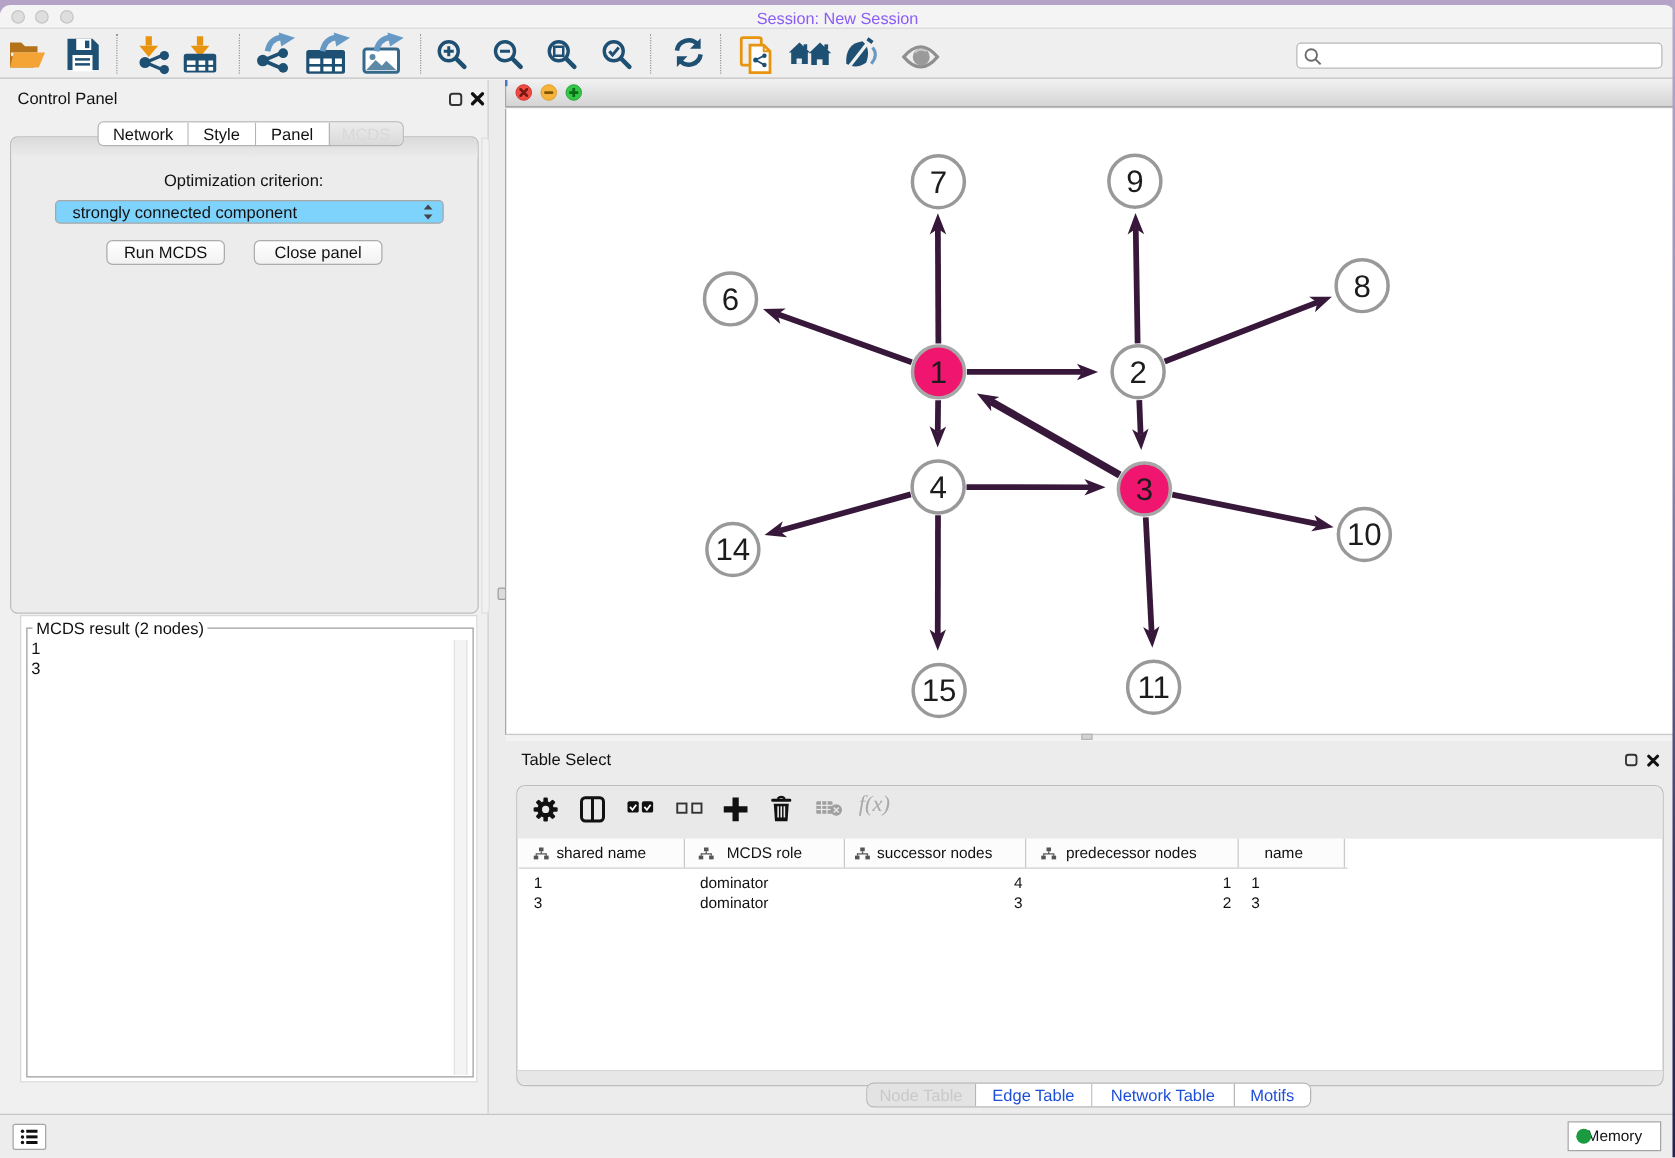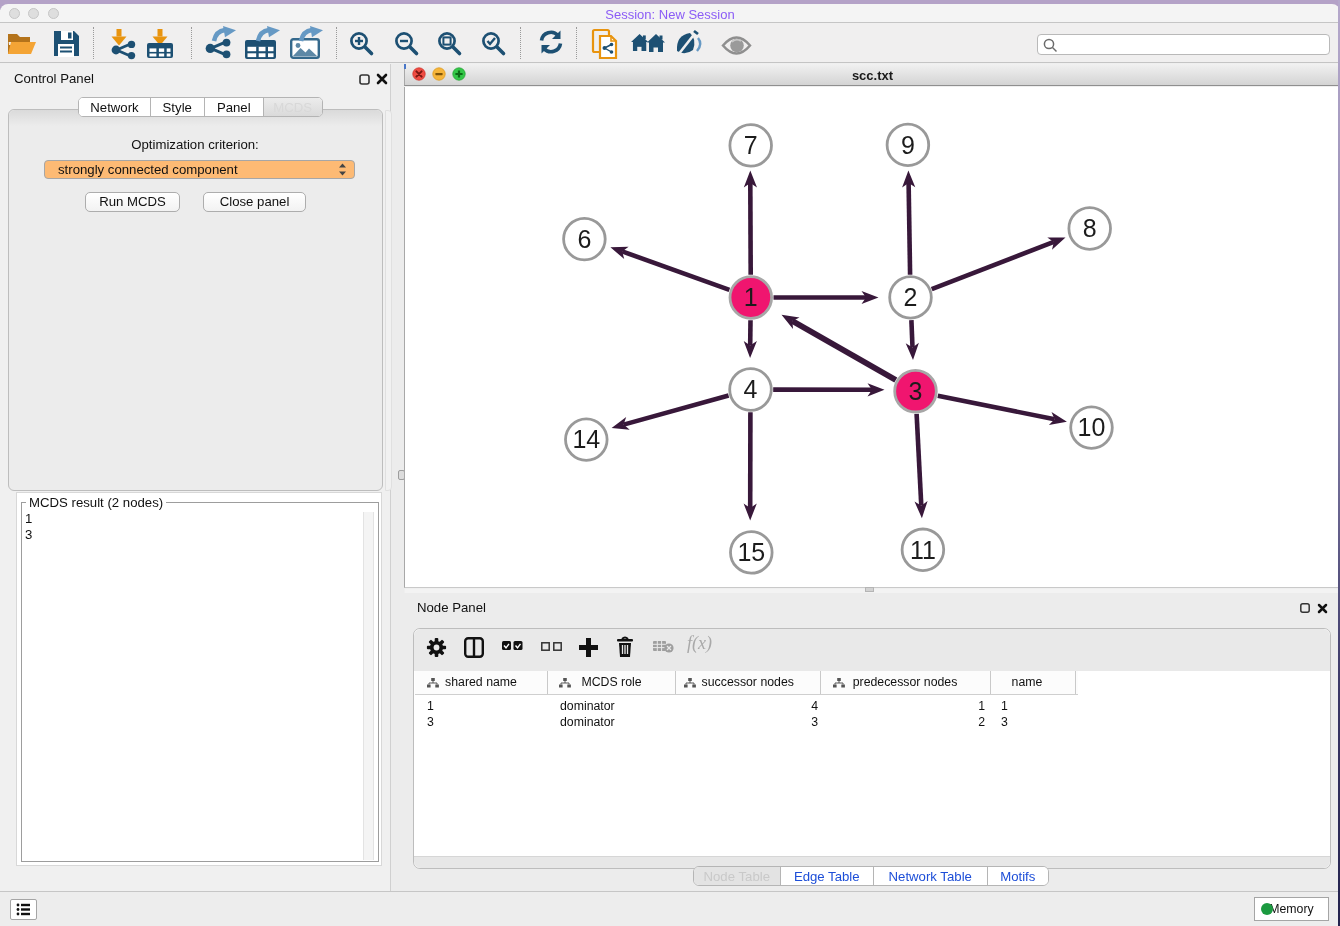--- a/index.html
+++ b/index.html
@@ -13,21 +13,21 @@
 .sep{position:absolute;top:27px;height:32px;border-left:1px dotted #9a9a9a}
 #search{left:1037px;top:34px;width:293px;height:21px;background:#fff;border:1px solid #b9b9b9;border-radius:4px}
 #cpanel{left:0;top:64px;width:390px;height:827px;background:#f0f0f0}
 #cptitle{left:14px;top:71px;font-size:13.2px}
 #cptabs{left:78px;top:97px;height:20px;display:flex;border:1px solid #b4b4b4;border-radius:5px;overflow:hidden;background:#fff}
 .cptab{font-size:13.2px;text-align:center;line-height:19px;border-right:1px solid #b4b4b4;background:#fff}
 .cptab:last-child{border-right:none;background:linear-gradient(#ececec,#dadada);color:#d8d8d8}
 #tabpane{left:8px;top:109px;width:375px;height:382px;background:#ececec;border:1px solid #bdbdbd;border-radius:6px}
 #tabpane .band{position:absolute;left:0;top:0;width:100%;height:16px;background:linear-gradient(#dadada,#ececec);border-radius:6px 6px 0 0}
 #optlabel{left:0;top:137px;width:390px;text-align:center;font-size:13.2px}
-#selbox{left:44px;top:160px;width:311px;height:19px;background:#fdba74;border:1px solid #a6a6a6;border-radius:4px;font-size:13.2px;line-height:17px;padding-left:13px}
+#selbox{left:44px;top:160px;width:311px;height:19px;background:#7dd3fc;border:1px solid #a6a6a6;border-radius:4px;font-size:13.2px;line-height:17px;padding-left:13px}
 .btn{position:absolute;top:192px;height:20px;background:linear-gradient(#ffffff,#f2f2f2);border:1px solid #adadad;border-radius:5px;font-size:13.2px;text-align:center;line-height:18px}
 #whitebox{left:16px;top:492px;width:366px;height:374px;background:#fff;border:1px solid #d8d8d8}
 #fieldset{left:4px;top:9px;width:358px;height:360px;border:1px solid #9d9d9d}
 #legend{position:absolute;left:4px;top:-8px;background:#fff;padding:0 3px;font-size:13.2px;white-space:nowrap}
 #innscroll{position:absolute;right:4px;top:9px;width:11px;height:348px;background:#f4f4f4;border-left:1px solid #e3e3e3;border-right:1px solid #e3e3e3}
 #gutter{left:390px;top:64px;width:14px;height:827px;background:#ececec;border-left:1px solid #d0d0d0}
 #ghandle{left:397.5px;top:470px;width:7px;height:10px;background:#dcdcdc;border:1px solid #9d9d9d;border-radius:2px}
 #nettitle{left:404px;top:64px;width:936px;height:22px;background:linear-gradient(#f1f1f1,#d4d4d4);border-bottom:1px solid #8f8f8f;border-left:1px solid #a8a8a8}
 #nettext{position:absolute;width:100%;text-align:center;top:4px;font-size:13px;font-weight:bold;color:#1a1a1a}
 #canvas{left:404px;top:87px;width:936px;height:501px;background:#fff;border-left:1px solid #a8a8a8;border-bottom:1px solid #c9c9c9}
@@ -242,21 +242,20 @@
 <div class="abs" id="ghandle"></div>
 <div class="abs" id="nettitle">
     <svg style="position:absolute;left:7px;top:2.5px" width="60" height="14" viewBox="0 0 60 14">
       <circle cx="7" cy="7" r="6.2" fill="#ef4c43" stroke="#d0352e" stroke-width="0.8"></circle>
       <path d="M4.4,4.4 L9.6,9.6 M9.6,4.4 L4.4,9.6" stroke="#791712" stroke-width="2" stroke-linecap="round"></path>
       <circle cx="27" cy="7" r="6.2" fill="#f6b53a" stroke="#dd9c22" stroke-width="0.8"></circle>
       <rect x="23.4" y="5.9" width="7.2" height="2.3" rx="0.6" fill="#7d5408"></rect>
       <circle cx="47" cy="7" r="6.2" fill="#33c748" stroke="#2aa339" stroke-width="0.8"></circle>
       <path d="M47,3.4 V10.6 M43.4,7 H50.6" stroke="#0b6b16" stroke-width="2.2"></path>
     </svg>
-    <div id="nettext">scc.txt</div>
   </div>
 <div class="abs" style="left:404px;top:63.5px;width:2px;height:5px;background:#4a77c8"></div>
 <div class="abs" id="canvas"></div>
 <div class="abs" id="canvasband"></div>
 <div class="abs" id="cscroll"></div>
 <div class="abs" style="left:404px;top:86px">
     <svg id="graph" width="936" height="502" viewBox="0 0 936 502">
       <g stroke="#38183a" stroke-width="4.6">
         <line x1="346.7" y1="188.8" x2="346.3" y2="97.0"></line>
         <line x1="325.4" y1="203.8" x2="218.2" y2="165.4"></line>
@@ -307,21 +306,21 @@
       <text x="687.5" y="350.40000000000003" class="nl">10</text>
       <circle cx="518.9" cy="463.8" r="20.8" class="nw"></circle>
       <text x="518.9" y="472.6" class="nl">11</text>
       <circle cx="182.3" cy="353.6" r="20.8" class="nw"></circle>
       <text x="182.3" y="362.40000000000003" class="nl">14</text>
       <circle cx="347.3" cy="466.4" r="20.8" class="nw"></circle>
       <text x="347.3" y="475.2" class="nl">15</text>
     </svg>
   </div>
 <div class="abs" id="bottompanel"></div>
-<div class="abs" id="tptitle">Node Panel</div>
+<div class="abs" id="tptitle">Table Select</div>
 <svg class="abs" style="left:1300px;top:603px" width="10" height="10" viewBox="0 0 10 10">
     <rect x="0.8" y="0.8" width="8.4" height="8.4" rx="2" fill="none" stroke="#333" stroke-width="1.5"></rect>
   </svg>
 <svg class="abs" style="left:1317px;top:603px" width="11" height="11" viewBox="0 0 11 11">
     <path d="M2,2 L9,9 M9,2 L2,9" stroke="#111" stroke-width="2.5" stroke-linecap="round"></path>
   </svg>
 <div class="abs" id="tcontainer">
     <div id="ttoolbar"></div>
     <div id="thead">
       <div class="hc" style="width:133px;border-left:none">shared name</div>

